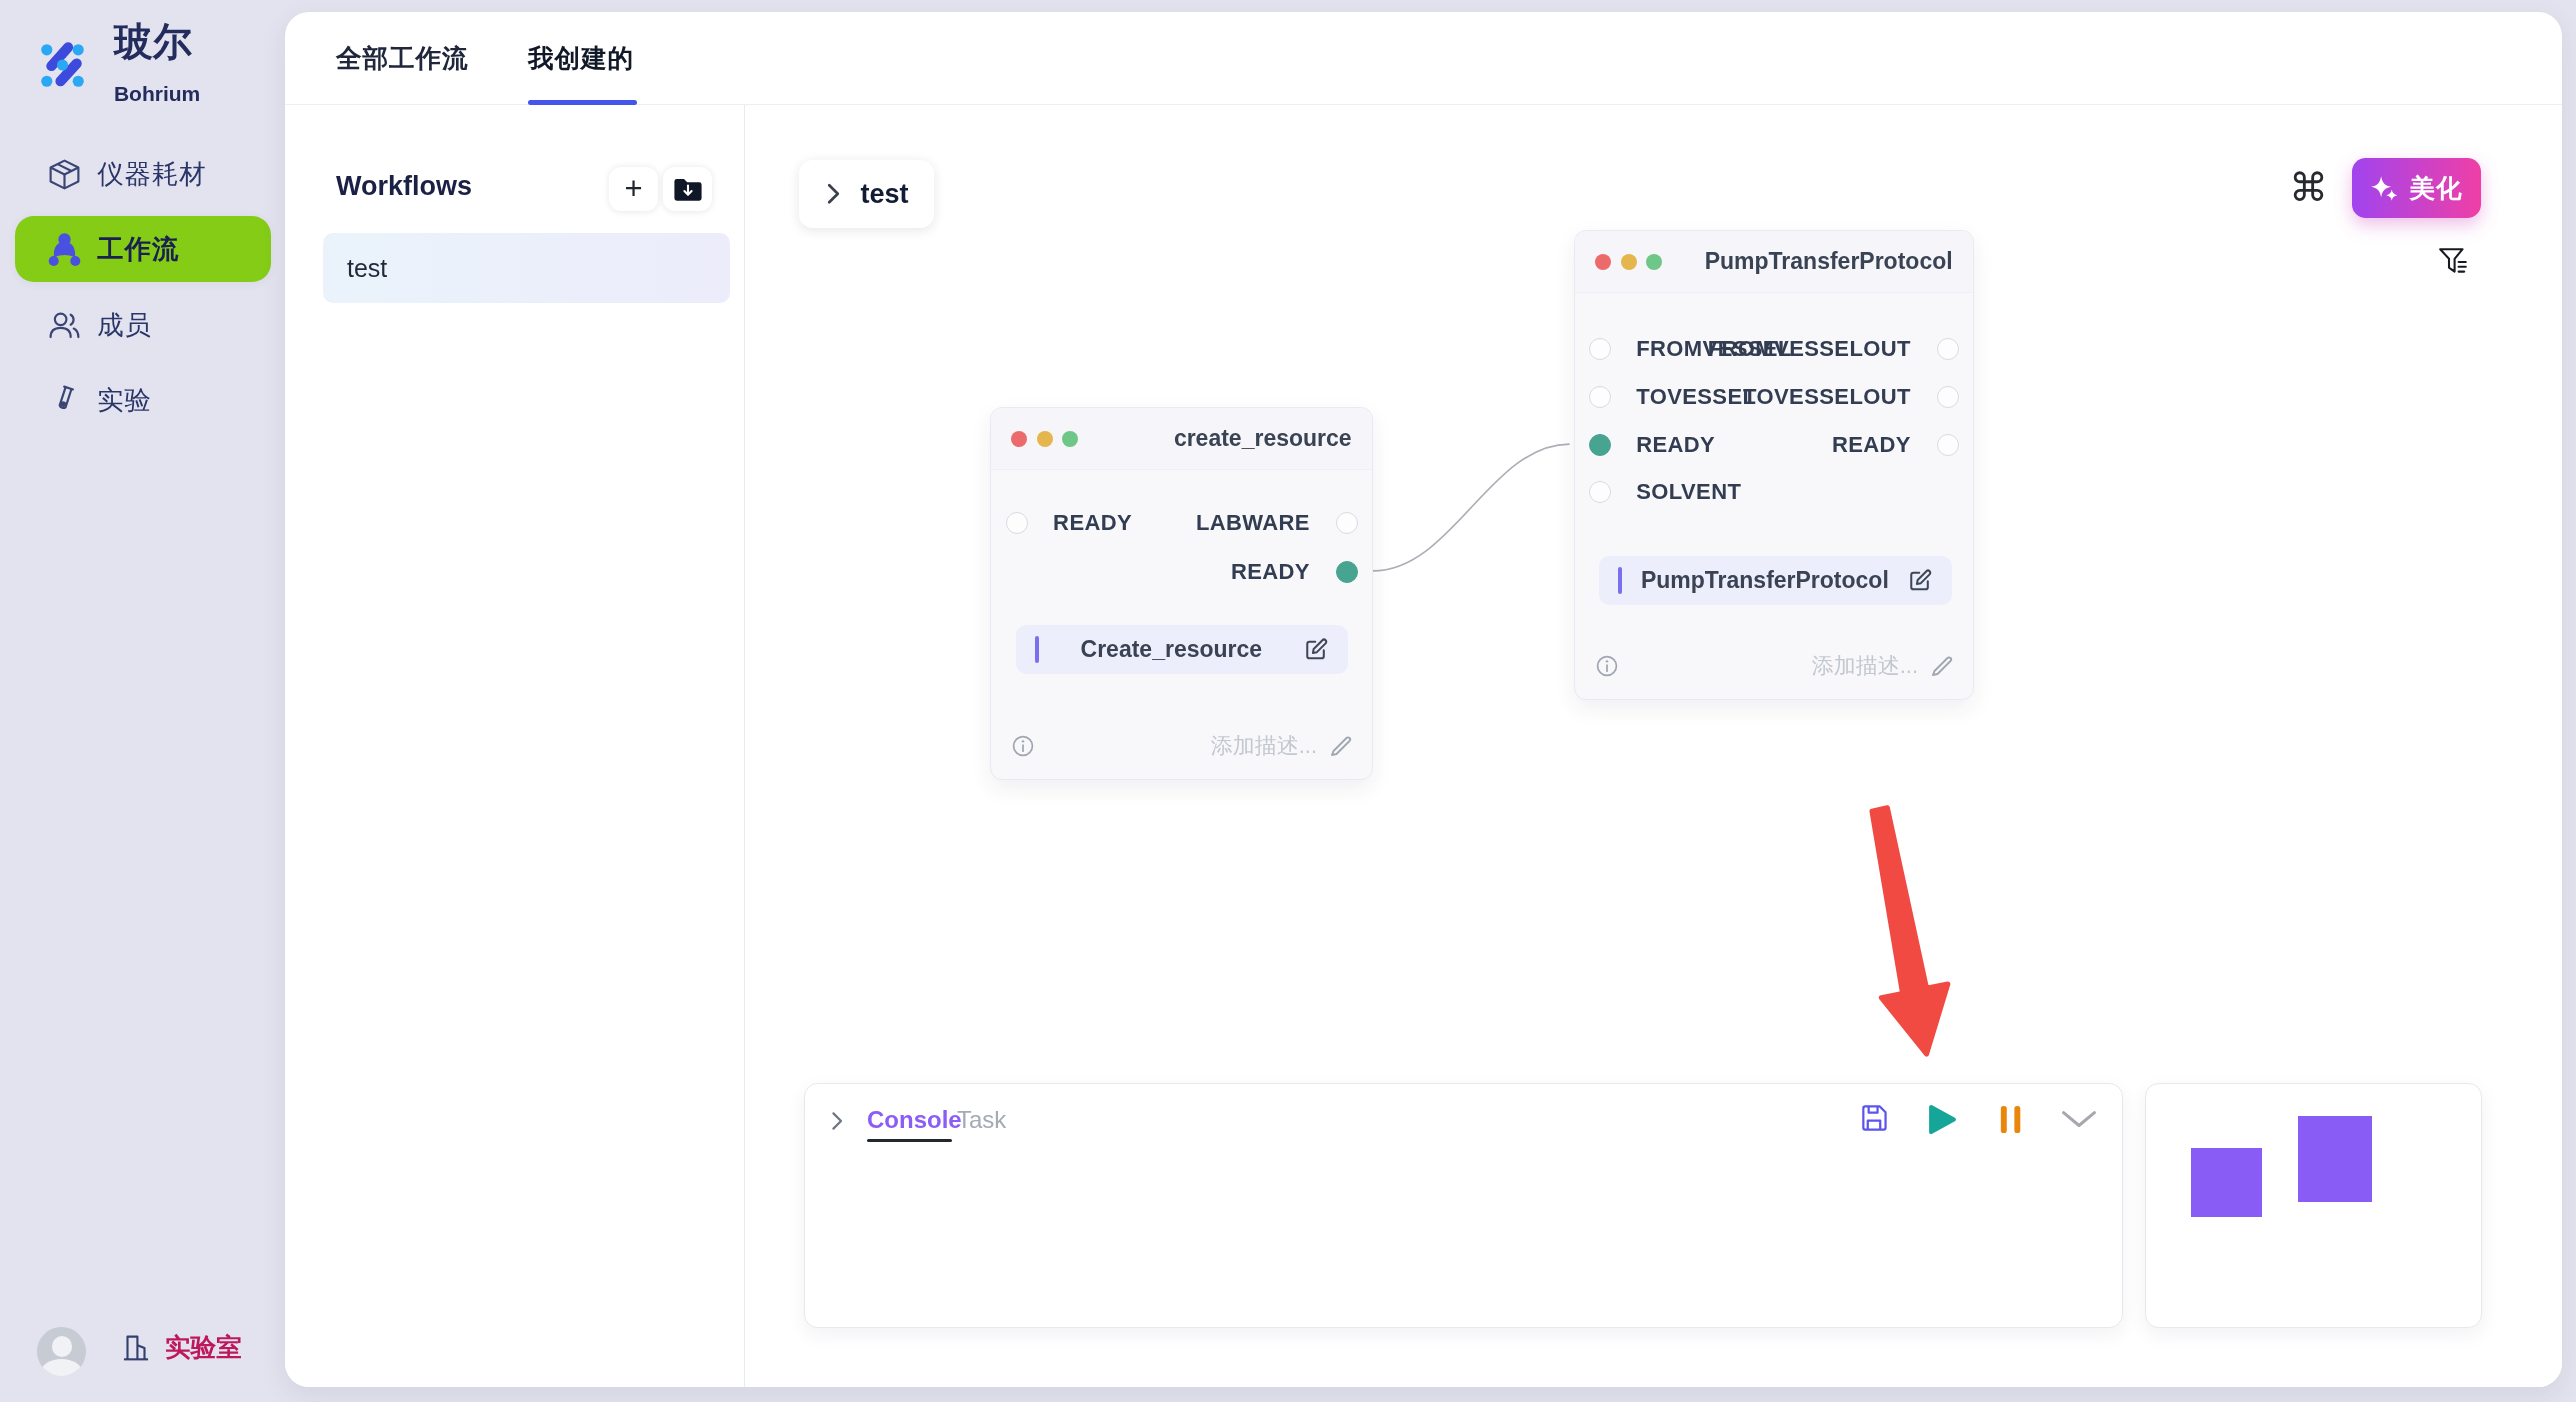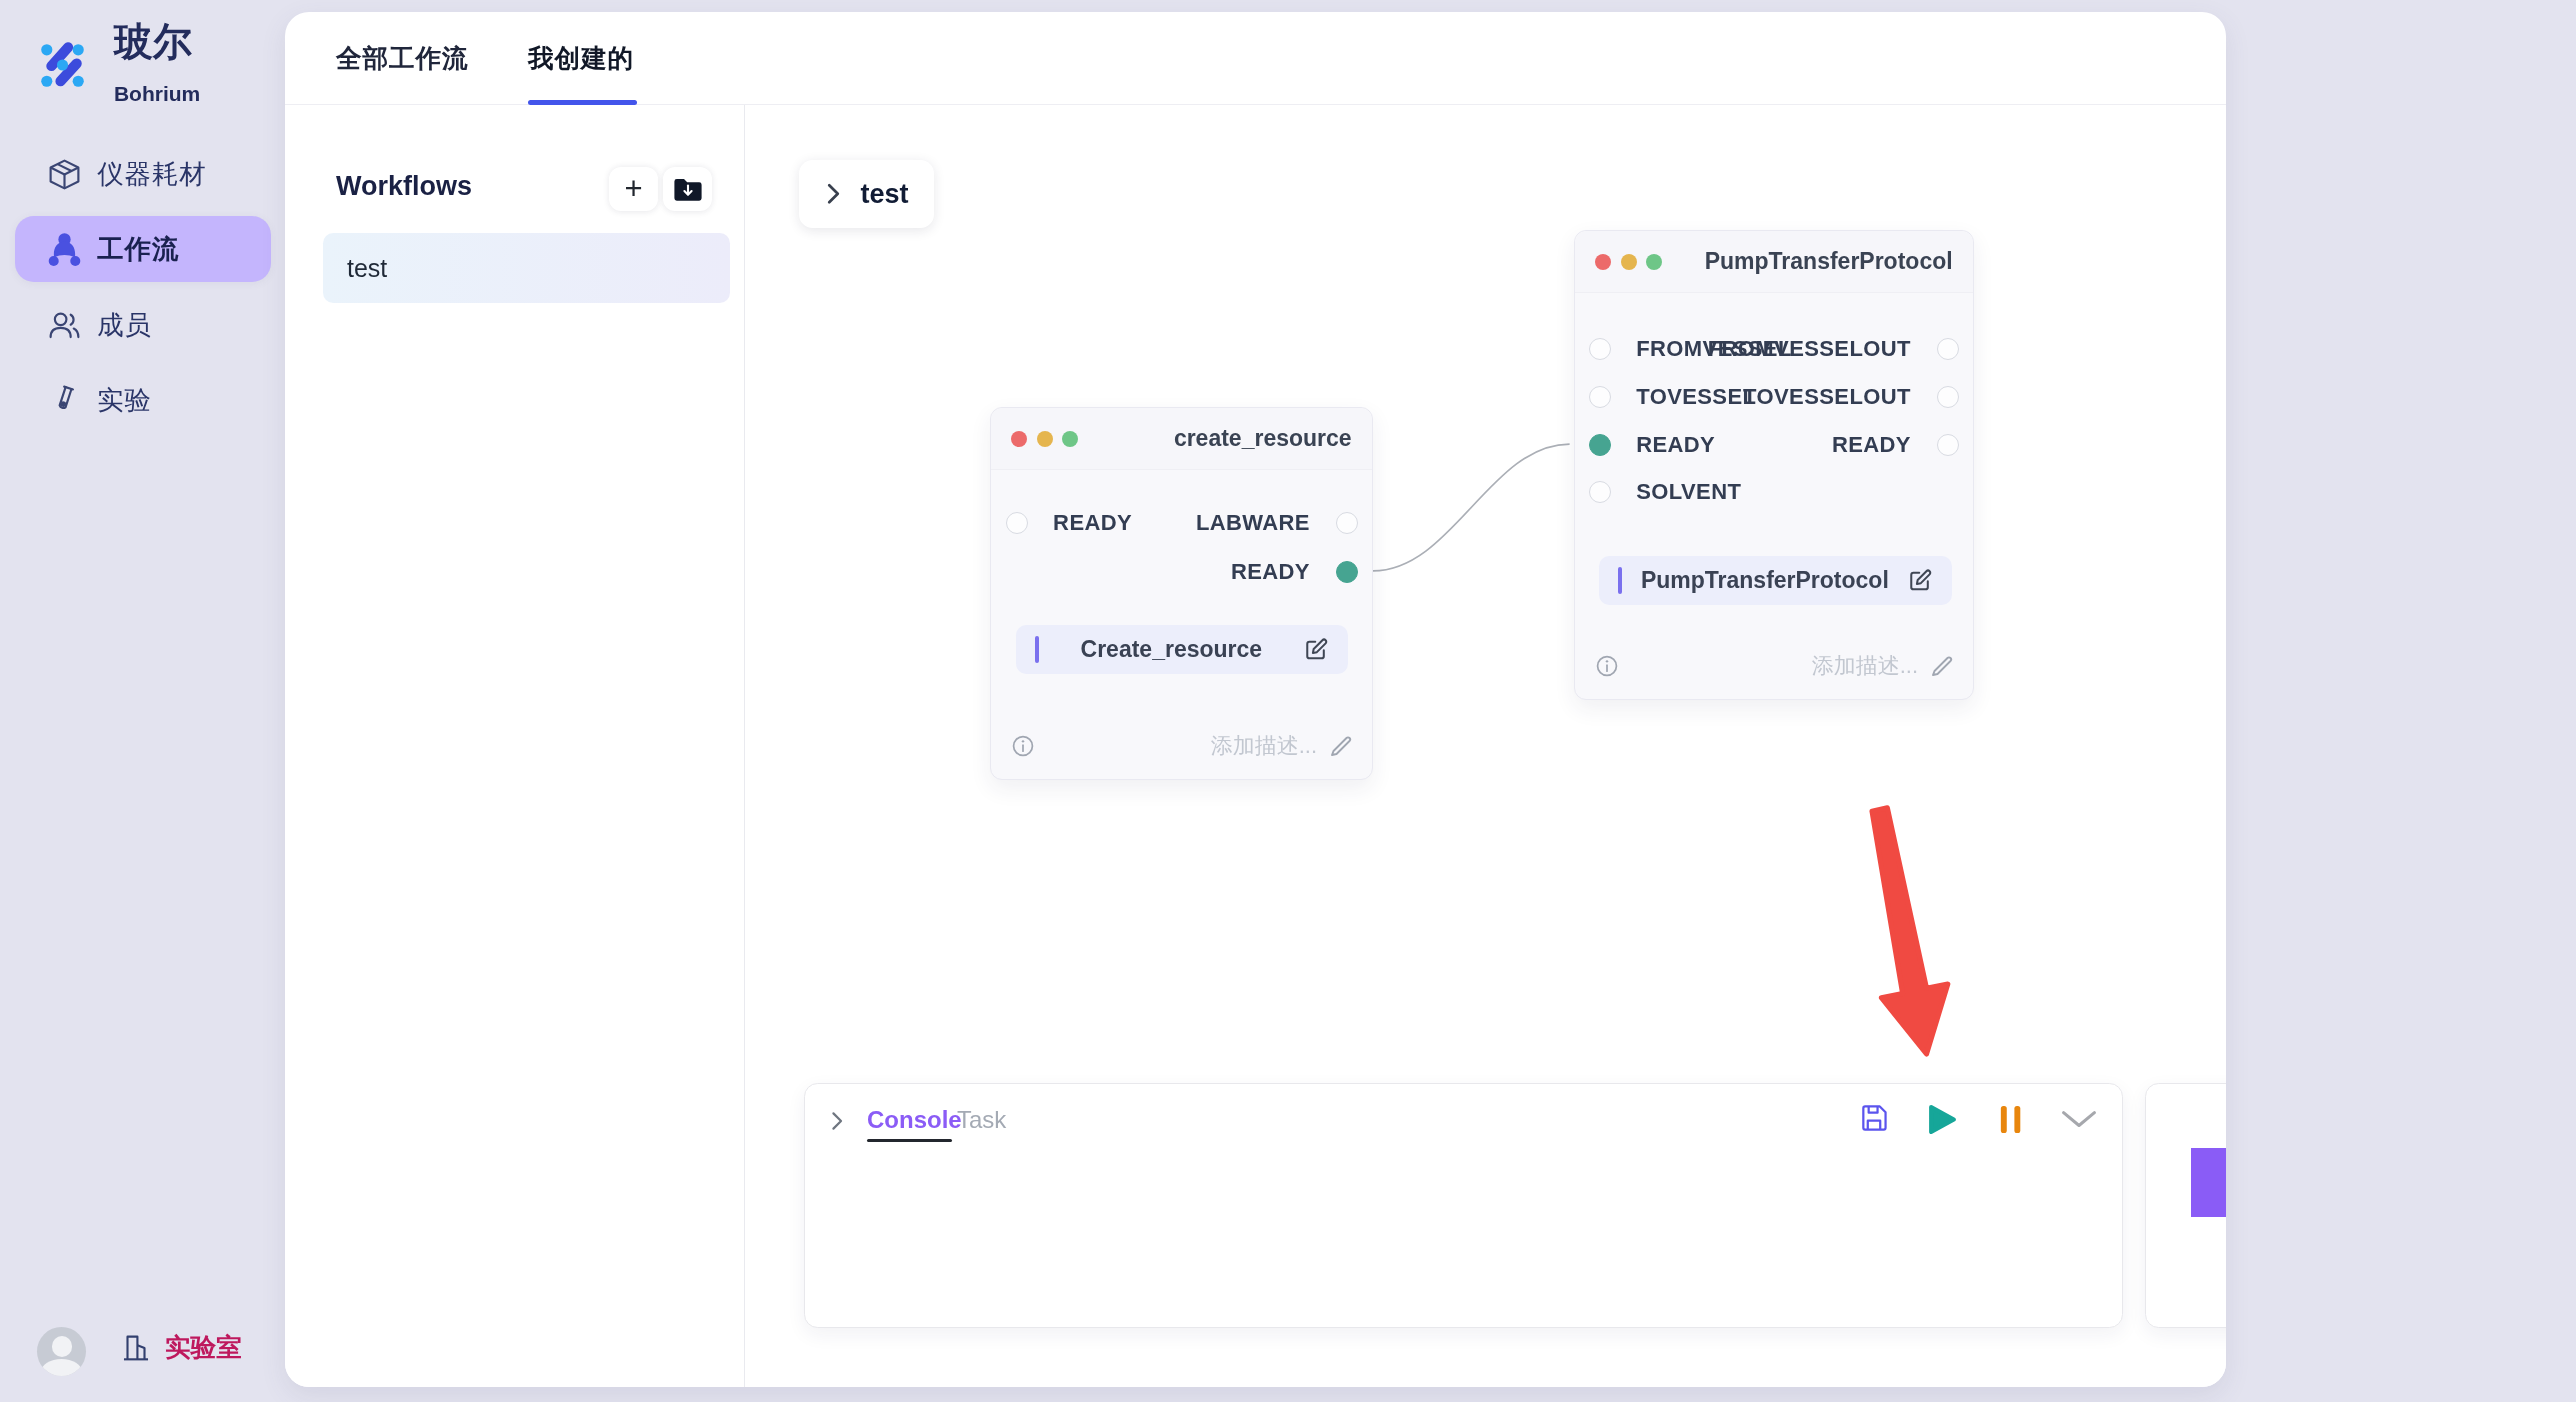--- a/index.html
+++ b/index.html
@@ -15,32 +15,32 @@
   
   .sidebar { position:absolute; left:0; top:0; width:285px; height:1402px; }
   .logo-row { position:absolute; left:25.6px; top:22px; display:flex; align-items:center; gap:15.3px; }
   .logo-mark { width:73px; height:73px; }
   .logo-title { font-size:39px; font-weight:bold; color:#232C5C; line-height:1.05; }
   .logo-sub { font-size:21px; font-weight:bold; color:#232C5C; margin-top:19px; }
   .nav-item { position:absolute; left:15.3px; width:256px; height:66px; border-radius:19px;
     display:flex; align-items:center; padding-left:31px; gap:14px; cursor:pointer; }
   .nav-item .nav-ic { width:37px; height:37px; flex:0 0 37px; }
   .nav-label { font-size:26.4px; color:#2A3568; font-weight:500; letter-spacing:0.9px; }
-  .nav-item.active { background:#c4b5fd; box-shadow:0 1.7px 8.5px rgba(60,60,110,0.06); }
+  .nav-item.active { background:#84cc16; box-shadow:0 1.7px 8.5px rgba(60,60,110,0.06); }
   .nav-item.active .nav-label { font-weight:bold; color:#1A2150; }
   .side-footer { position:absolute; left:0; bottom:0; width:285px; height:94px; }
   .avatar { position:absolute; left:37px; top:19px; width:49px; height:49px; border-radius:50%;
     background:#C7CBD4; overflow:hidden; }
   .avatar .head { position:absolute; left:14.5px; top:9.4px; width:20.4px; height:20.4px; border-radius:50%; background:#F1F2F5; }
   .avatar .shoulders { position:absolute; left:4.3px; top:32px; width:41px; height:25.6px; border-radius:50%; background:#F1F2F5; }
   .lab-row { position:absolute; left:119px; top:22px; display:flex; align-items:center; gap:12px; }
   .lab-label { font-size:25.6px; font-weight:600; color:#be185d; }
 
   
-  .card { position:absolute; left:285px; top:12px; width:1941px; height:1375px;
+  .card { position:absolute; left:285px; top:12px; width:2277px; height:1375px;
     background:#FFFFFF; border-radius:24px; box-shadow:0 8.5px 25.6px rgba(80,80,120,0.10); overflow:hidden; }
 
   .tabbar { position:absolute; left:0; top:0; width:100%; height:93px; border-bottom:0.9px solid #EEEEF3; }
   .tab { position:absolute; top:0; height:93px; display:flex; align-items:center; font-size:25.6px; color:#20263B; font-weight:600; cursor:pointer; letter-spacing:0.9px; }
   .tab.t0 { left:51px; }
   .tab.t1 { left:243px; font-weight:bold; color:#111827; }
   .tab-underline { position:absolute; left:243px; top:88px; width:109px; height:5.1px; border-radius:2.6px; background:#4355EB; }
 
   
   .panel { position:absolute; left:0; top:93px; width:460px; height:1282px; border-right:0.9px solid #E9EAEF; background:#fff; }

